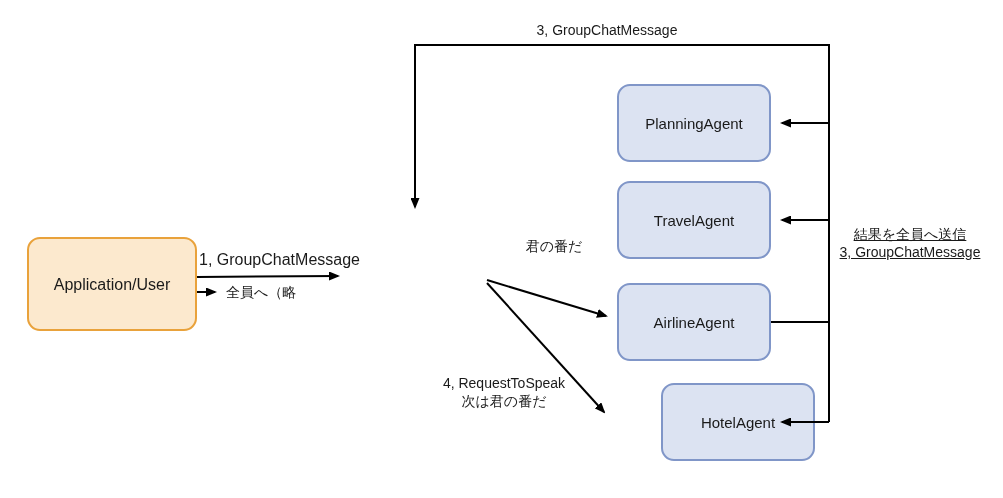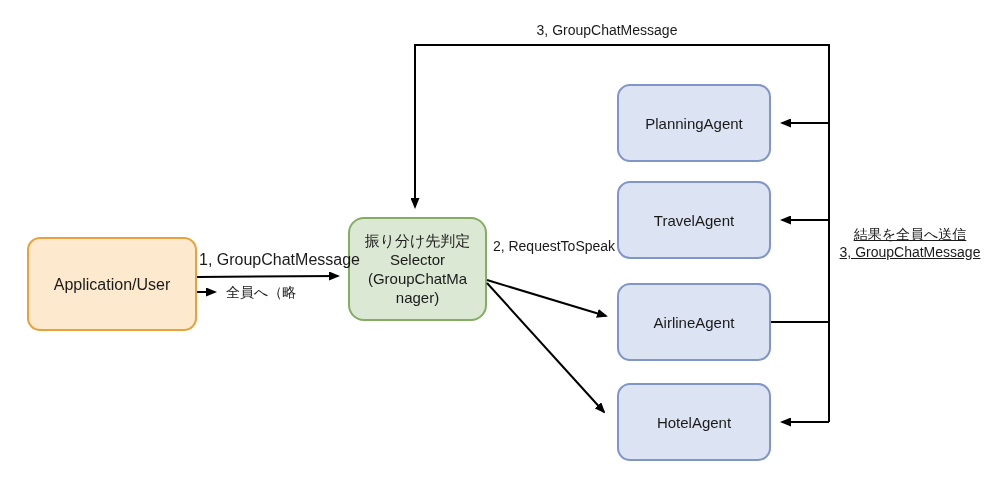--- a/index.html
+++ b/index.html
@@ -45,21 +45,21 @@
   }
   .node-agent {
     left: 617px; width: 154px; height: 78px;
     background: #dce3f2;
     border: 2px solid #8096c8;
     border-radius: 13px;
   }
   .node-agent.planning { top: 84px; }
   .node-agent.travel   { top: 181px; }
   .node-agent.airline  { top: 283px; }
-  .node-agent.hotel    { top: 383px; }
+  .node-agent.hotel    { top: 383px; margin-left: 44px; }
   .edge-label {
     position: absolute;
     z-index: 3;
     font-size: 14px;
     line-height: 18px;
     white-space: nowrap;
   }
   .center { text-align: center; }
   .lbl-top        { left: 527px; top: 21px;  width: 160px; }
   .lbl-app-out    { left: 199px; top: 251px; width: 147px; font-size: 16px; }
@@ -94,26 +94,20 @@
 
     <path d="M487,280 L606,316" stroke="#000000" stroke-width="2" fill="none" marker-end="url(#ah)"></path>
 
     <path d="M487,283 L604,412" stroke="#000000" stroke-width="2" fill="none" marker-end="url(#ah)"></path>
   </svg>
 
   <div class="node node-app">
     <span>Application/User</span>
   </div>
 
-  <div class="node node-selector">
-    <span>振り分け先判定</span>
-    <span>Selector</span>
-    <span>(GroupChatMa</span>
-    <span>nager)</span>
-  </div>
 
   <div class="node node-agent planning">
     <span>PlanningAgent</span>
   </div>
   <div class="node node-agent travel">
     <span>TravelAgent</span>
   </div>
   <div class="node node-agent airline">
     <span>AirlineAgent</span>
   </div>
@@ -121,22 +115,26 @@
     <span>HotelAgent</span>
   </div>
 
   <div class="edge-label lbl-top center">3, GroupChatMessage</div>
 
   <div class="edge-label lbl-app-out center">1, GroupChatMessage</div>
 
   <div class="edge-label lbl-broadcast">全員へ（略</div>
 
   <div class="edge-label lbl-turn2 center">
-    <div>2, RequestToSpeak</div>
+    <div>君の番だ</div>
   </div>
 
+  <div class="edge-label lbl-turn4 center">
+    <div>4, RequestToSpeak</div>
+    <div>次は君の番だ</div>
+  </div>
 
   <div class="edge-label lbl-result center">
     <div>結果を全員へ送信</div>
     <div>3, GroupChatMessage</div>
   </div>
 
 </div>
 
 </body></html>

